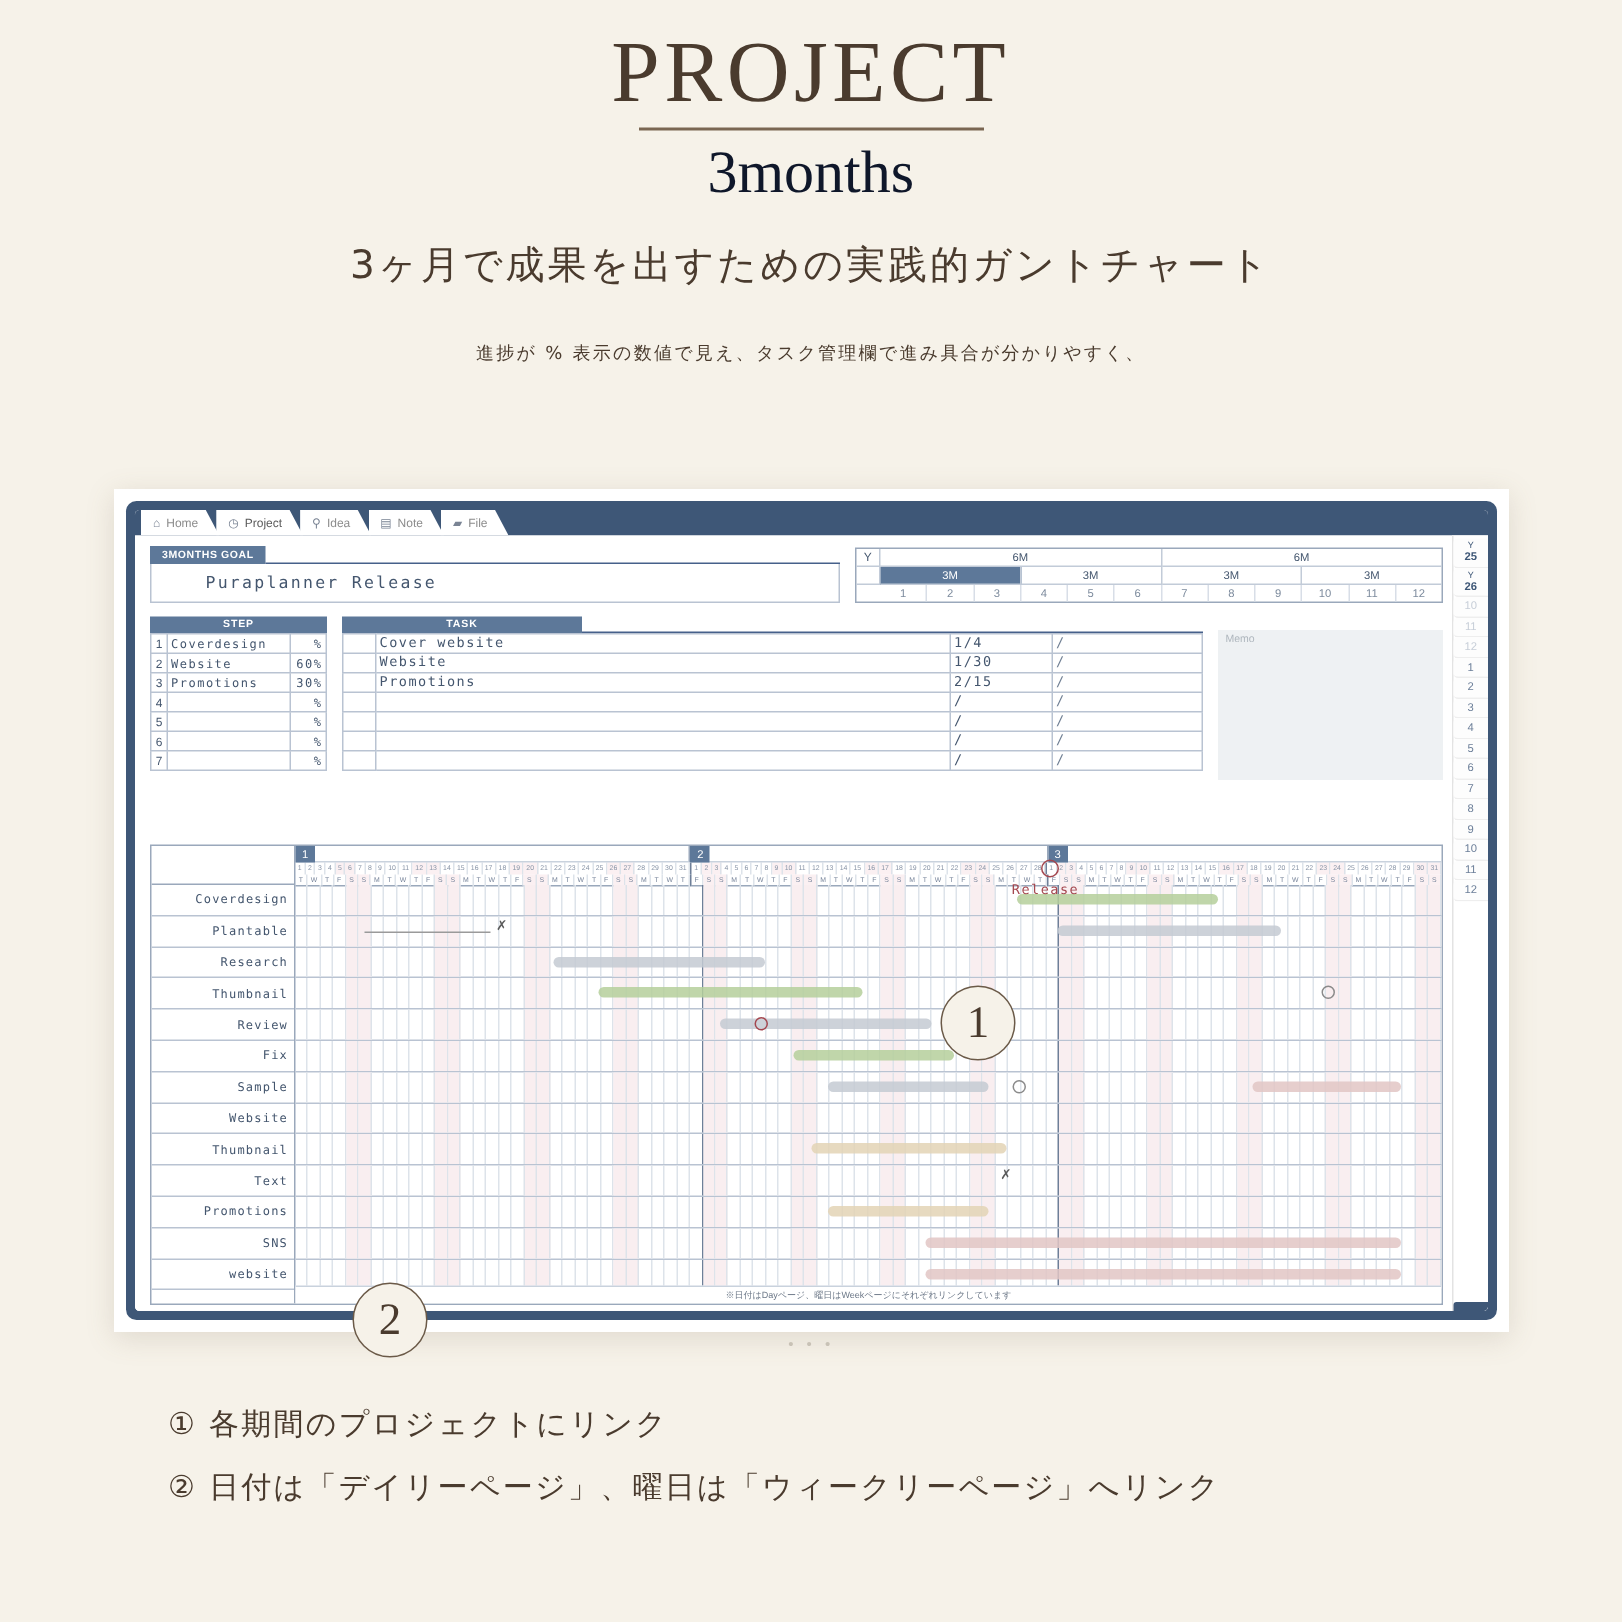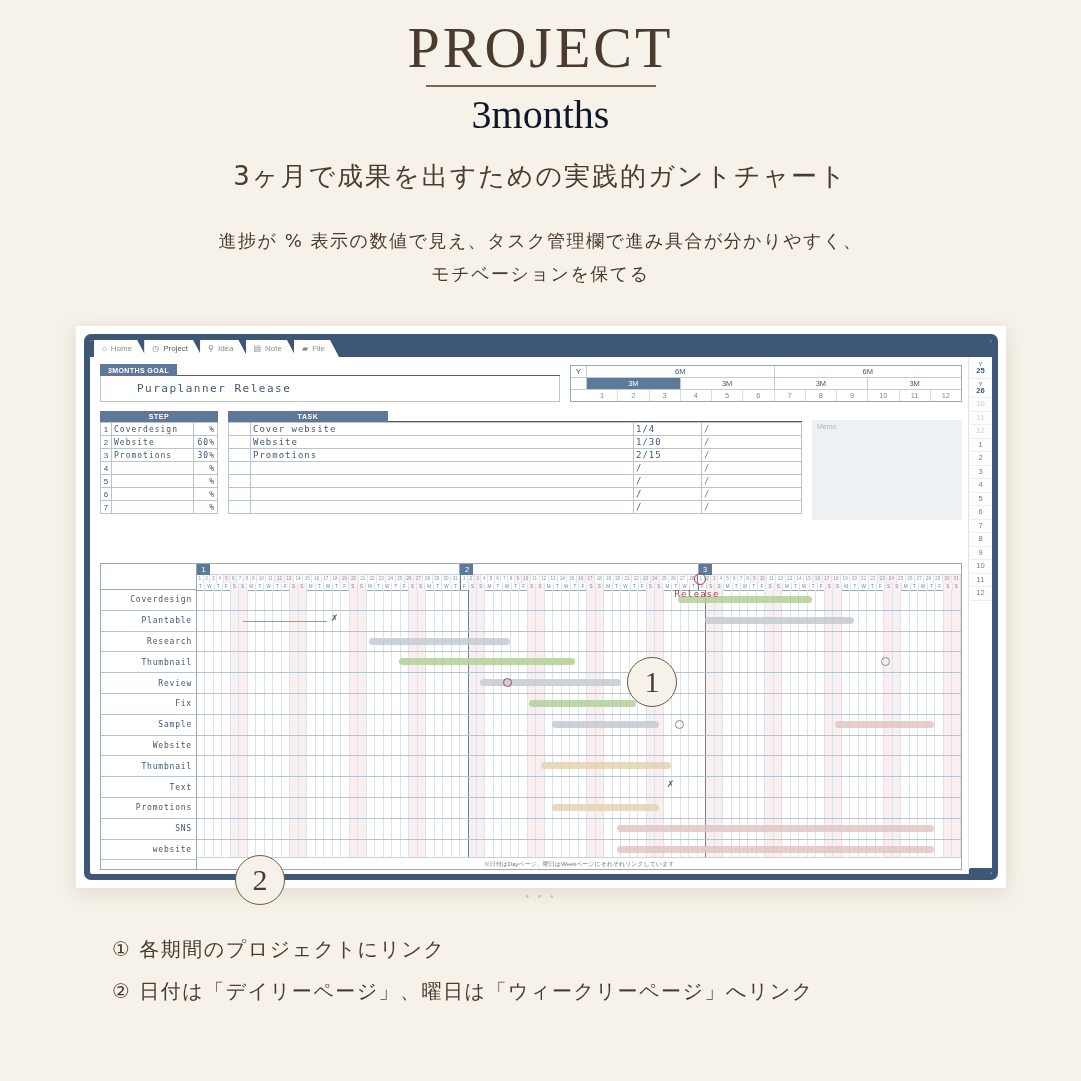--- a/index.html
+++ b/index.html
@@ -25,21 +25,21 @@
   }
   .hero-sub {
     font-family:"Liberation Serif", serif;
     font-size:40px; color:#0f172a; line-height:1.3; font-weight:400;
   }
   .hero-jp {
     font-size:26px; color:#4a3b2e; margin-top:18px;
     letter-spacing:2px; font-family:"DejaVu Sans", sans-serif;
   }
   .hero-desc {
-    font-size:18px; color:#4a3b2e; margin-top:30px; line-height:1.85;
+    font-size:12px; color:#4a3b2e; margin-top:30px; line-height:1.85;
     letter-spacing:1.5px; font-family:"DejaVu Sans", sans-serif;
   }
 
   
   .device-wrap{
     position:absolute; left:76px; top:326px; width:930px; height:562px;
   }
   .device-shadow{
     position:absolute; inset:0; background:#ffffff;
     box-shadow:0 4px 18px rgba(120,105,85,.18);
@@ -289,21 +289,20 @@
 </head>
 <body>
 
 <div class="hero">
   <div class="hero-title">PROJECT</div>
   <div class="hero-rule"></div>
   <div class="hero-sub">3months</div>
   <div class="hero-jp">3ヶ月で成果を出すための実践的ガントチャート</div>
   <div class="hero-desc">
     <div>進捗が % 表示の数値で見え、タスク管理欄で進み具合が分かりやすく、</div>
-    <div>モチベーションを保てる</div>
   </div>
 </div>
 
 <div class="device-wrap">
   <div class="device-shadow"></div>
   <div class="device-frame">
     <div class="device-screen">
 
       <div class="tabbar">
         <div class="tabs" id="tabs">

